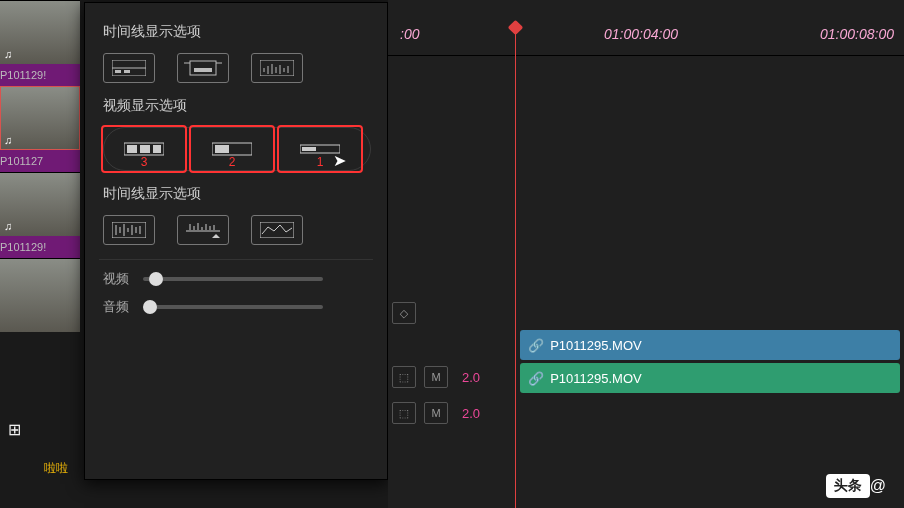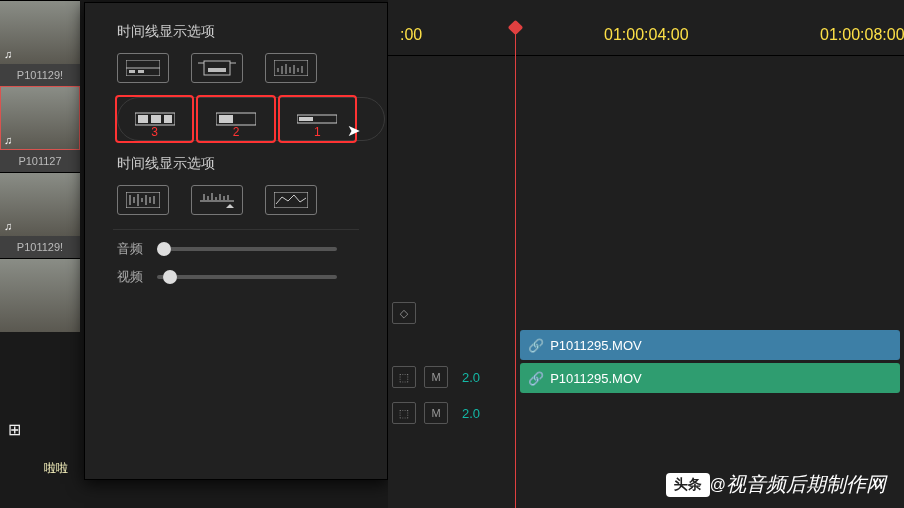--- a/index.html
+++ b/index.html
@@ -1,52 +1,52 @@
 <!DOCTYPE html>
 <html><head>
 <meta charset="utf-8">
 <style>
   *{box-sizing:border-box;margin:0;padding:0;font-family:"Helvetica Neue",Arial,"PingFang SC","Microsoft YaHei",sans-serif;}
   body{background:#1a1a1a;width:904px;height:508px;overflow:hidden;position:relative;color:#ccc;}
 
   .media-col{position:absolute;left:0;top:0;width:80px;height:508px;background:#1a1a1a;}
   .thumb{position:relative;width:80px;height:64px;background:linear-gradient(#8a8d86,#5a5850);border-top:1px solid #000;}
   .thumb .au{position:absolute;left:4px;bottom:4px;font-size:11px;color:#fff;}
-  .thumb-label{height:22px;line-height:22px;background:#404040;color:#bbb;font-size:11px;overflow:hidden;white-space:nowrap;text-align:center;}
+  .thumb-label{height:22px;line-height:22px;background:#701a75;color:#bbb;font-size:11px;overflow:hidden;white-space:nowrap;}
   .thumb.sel{outline:1px solid #d9534f;outline-offset:-1px;}
   .grid-ico{position:absolute;left:8px;top:420px;color:#eee;font-size:16px;}
-  .lalala{position:absolute;left:44px;top:460px;font-size:12px;color:#fef9c3;}
-
-  .pop{position:absolute;left:84px;top:2px;width:304px;height:478px;background:#212121;border:1px solid #000;box-shadow:0 4px 16px rgba(0,0,0,.8);padding:14px 32px;}
+  .lalala{position:absolute;left:44px;top:460px;font-size:12px;color:#eab308;}
+
+  .pop{position:absolute;left:84px;top:2px;width:304px;height:478px;background:#212121;border:1px solid #000;box-shadow:0 4px 16px rgba(0,0,0,.8);padding:14px 18px;}
   .pop h4{font-size:14px;font-weight:400;color:#ccc;margin-bottom:12px;margin-top:6px;}
   .pop .row{display:flex;gap:22px;margin-bottom:14px;}
   .ico-btn{width:52px;height:30px;border:1px solid #777;border-radius:3px;display:flex;align-items:center;justify-content:center;position:relative;}
   .ico-btn svg{display:block;}
   .vrow{display:flex;gap:6px;position:relative;margin-bottom:14px;}
   .vsegbg{position:absolute;left:0;top:0;width:268px;height:44px;border:1px solid #3a3a3a;border-radius:22px;}
   .vseg{position:relative;width:82px;height:44px;display:flex;align-items:center;justify-content:center;}
   .vseg.redbox{outline:2px solid #f33;border-radius:2px;}
   .vseg .num{position:absolute;bottom:2px;left:50%;transform:translateX(-50%);font-size:12px;color:#f33;}
   .cursor-arrow{position:absolute;left:230px;top:24px;font-size:16px;color:#fff;pointer-events:none;}
   .big-arrow{position:absolute;left:394px;top:178px;color:#f33;font-size:22px;pointer-events:none;}
   .hr{border:none;border-top:1px solid #333;margin:10px -4px 10px -4px;}
   .slider-row{display:flex;align-items:center;gap:14px;font-size:13px;color:#aaa;margin-top:10px;}
   .slider{position:relative;width:180px;height:4px;background:#555;border-radius:2px;}
   .slider .knob1{position:absolute;top:-5px;left:6px;width:14px;height:14px;border-radius:50%;background:#ddd;}
   .slider .knob2{position:absolute;top:-5px;left:0px;width:14px;height:14px;border-radius:50%;background:#ddd;}
 
   .timeline{position:absolute;left:388px;top:0;right:0;bottom:0;background:#1f1f1f;}
   .ruler{position:absolute;left:0;right:0;top:26px;height:30px;border-bottom:1px solid #000;}
-  .ruler .tick{position:absolute;top:0;font-size:16px;color:#fde047;}
+  .ruler .tick{position:absolute;top:0;font-size:14px;color:#f9a8d4;font-style:italic;}
   .playhead{position:absolute;top:24px;bottom:0;width:1px;background:#e04040;}
   .playhead .head{position:absolute;top:-2px;left:-5px;width:11px;height:11px;background:#e04040;border-radius:2px;transform:rotate(45deg);}
 
   .trackhdr{position:absolute;left:0;width:130px;height:34px;display:flex;align-items:center;gap:8px;padding-left:4px;}
   .sq{width:24px;height:22px;border:1px solid #555;border-radius:2px;font-size:11px;color:#999;display:flex;align-items:center;justify-content:center;}
-  .val{font-size:13px;color:#14b8a6;margin-left:6px;}
+  .val{font-size:13px;color:#ec4899;margin-left:6px;}
 
   .clip{position:absolute;height:30px;border-radius:3px;display:flex;align-items:center;padding:0 8px;font-size:13px;color:#fff;gap:6px;}
   .clip.blue{background:#3d7fa6;}
   .clip.green{background:#2f9d70;}
   .link{font-size:13px;}
 
   .watermark{position:absolute;right:18px;bottom:10px;display:flex;align-items:center;color:#fff;font-size:20px;font-style:italic;}
   .wm-badge{background:#fff;color:#222;font-style:normal;font-weight:bold;font-size:14px;padding:3px 8px;border-radius:4px;}
   .wm-at{font-style:normal;font-size:16px;}
 </style>
@@ -99,20 +99,21 @@
             <line x1="12" y1="4" x2="12" y2="14"></line>
             <line x1="16" y1="7" x2="16" y2="13"></line>
             <line x1="20" y1="5" x2="20" y2="14"></line>
             <line x1="24" y1="8" x2="24" y2="12"></line>
             <line x1="28" y1="6" x2="28" y2="13"></line>
           </g>
         </svg>
     </div>
   </div>
 
+  <h4>视频显示选项</h4>
   <div class="vrow">
     <div class="vsegbg"></div>
     <div class="vseg redbox">
       <svg width="40" height="18">
           <rect x="0" y="3" width="40" height="12" fill="none" stroke="#ccc"></rect>
           <rect x="3" y="5" width="10" height="8" fill="#ccc"></rect>
           <rect x="16" y="5" width="10" height="8" fill="#ccc"></rect>
           <rect x="29" y="5" width="8" height="8" fill="#ccc"></rect>
         </svg>
       <span class="num">3</span>
@@ -168,29 +169,29 @@
     <div class="ico-btn">
       <svg width="34" height="16">
           <rect x="0" y="0" width="34" height="16" fill="none" stroke="#ccc"></rect>
           <polyline points="2,12 8,5 14,9 20,3 26,10 32,6" fill="none" stroke="#ccc"></polyline>
         </svg>
     </div>
   </div>
 
   <hr class="hr">
   <div class="slider-row">
+    <span>视频</span>
+    <div class="slider">
+        <div class="knob1"></div>
+      </div>
+  </div>
+  <div class="slider-row">
     <span>音频</span>
     <div class="slider">
         <div class="knob2"></div>
-      </div>
-  </div>
-  <div class="slider-row">
-    <span>视频</span>
-    <div class="slider">
-        <div class="knob1"></div>
       </div>
   </div>
 </div>
 
 <span class="big-arrow">↗</span>
 
 <div class="timeline">
   <div class="ruler">
     <span class="tick" style="left:12px">:00</span>
     <span class="tick" style="left:216px">01:00:04:00</span>
@@ -220,14 +221,13 @@
   </div>
   <div class="clip green" style="left:132px;top:363px;width:380px">
     <span class="link">🔗</span>
     <span>P1011295.MOV</span>
   </div>
 </div>
 
 <div class="watermark">
   <span class="wm-badge">头条</span>
   <span class="wm-at">@</span>
-  <span>视音频后期制作网</span>
 </div>
 
 </body></html>

